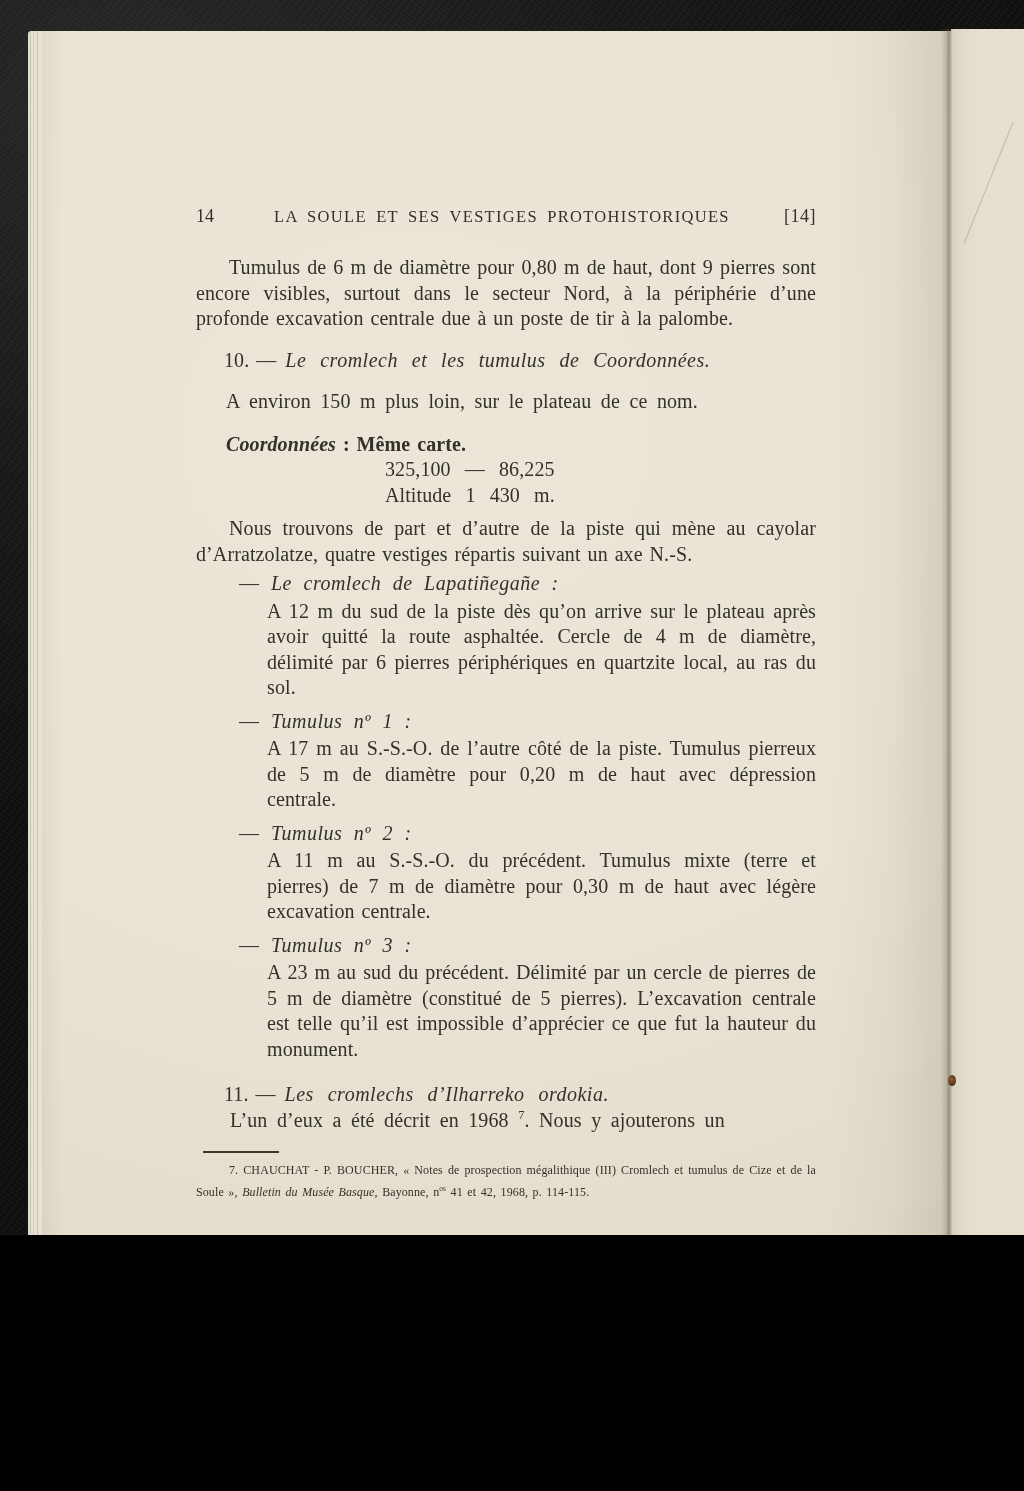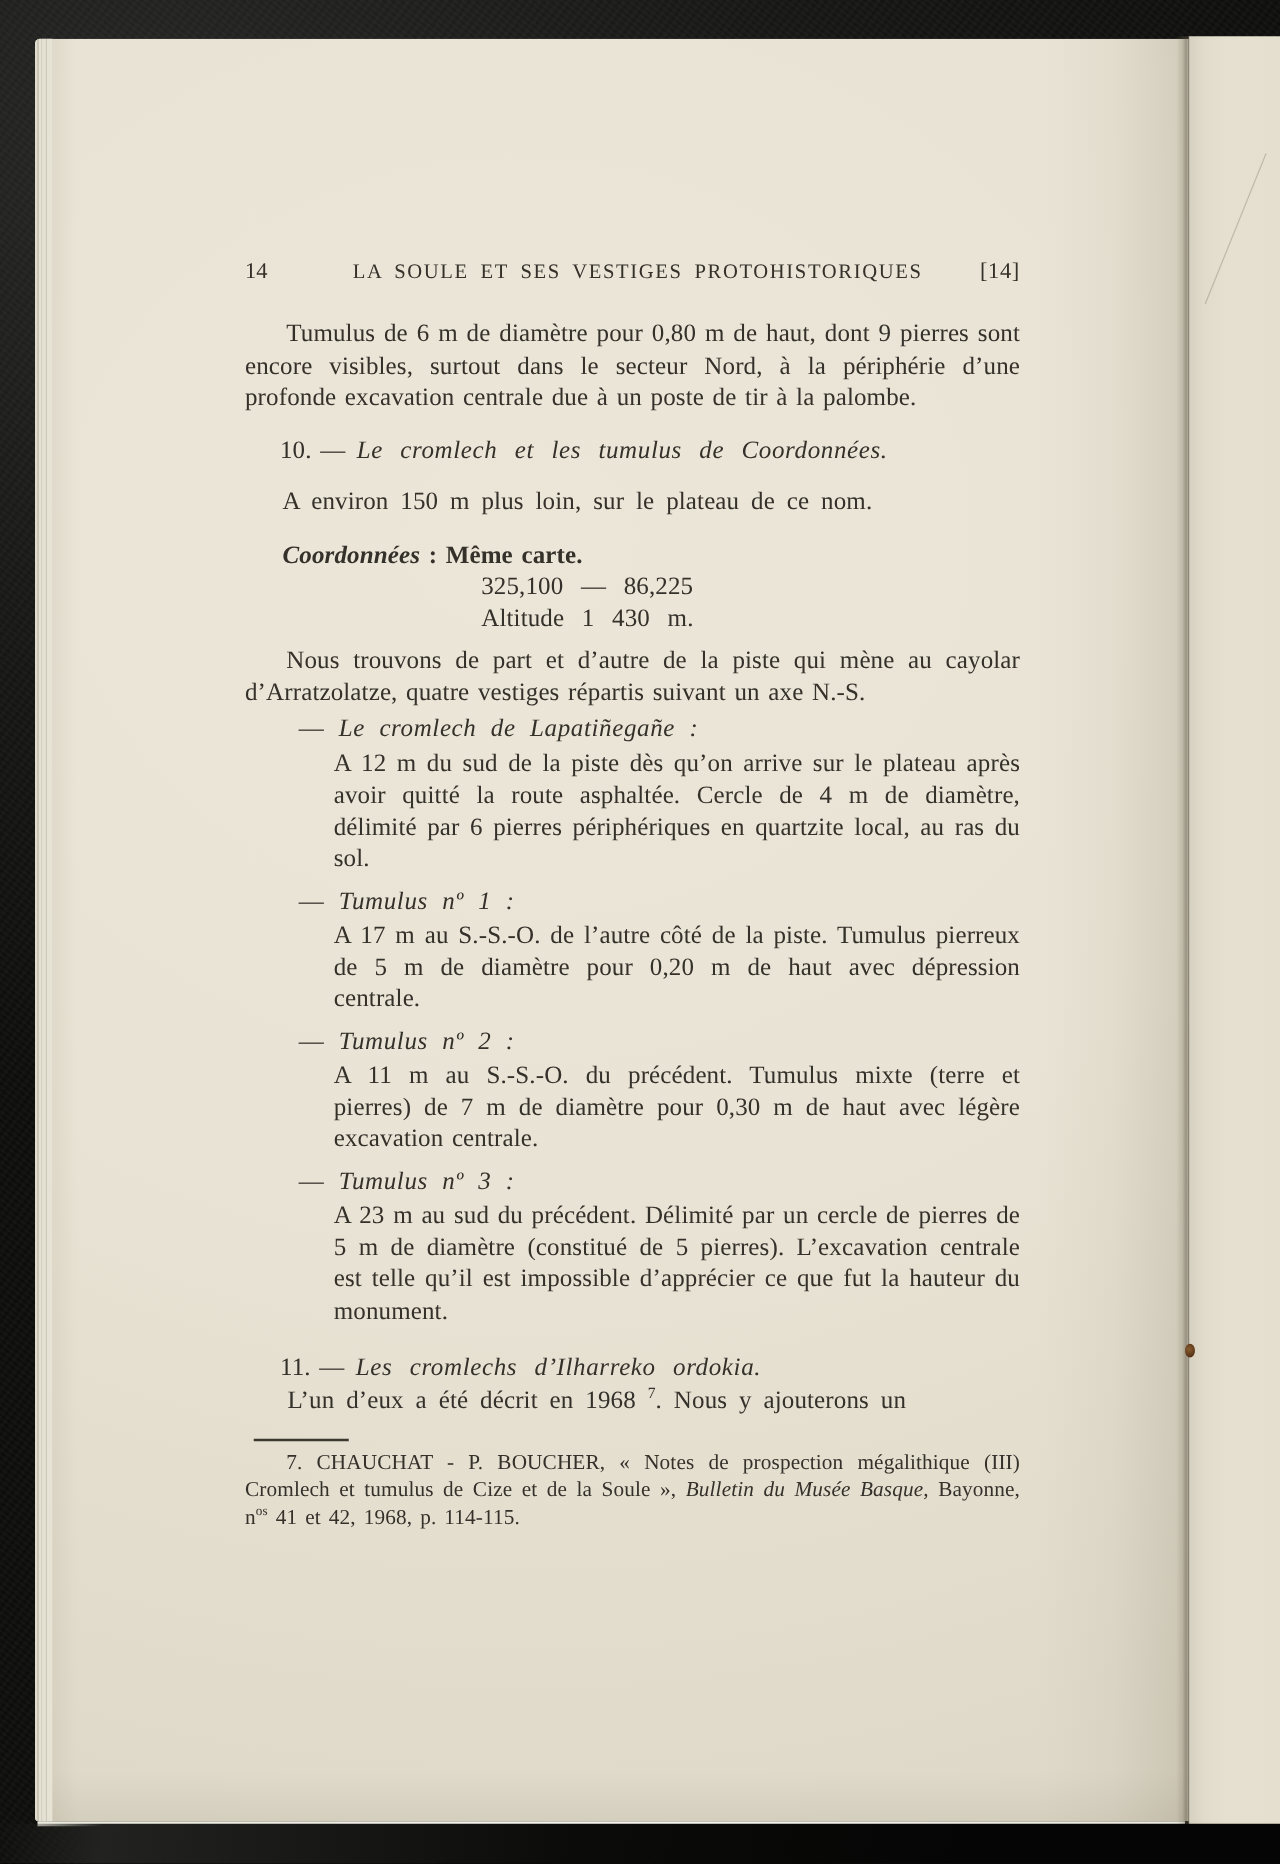--- a/index.html
+++ b/index.html
@@ -5,21 +5,21 @@
   :root{
     --background:#161614;
     --paper:#e8e3d4;
     --paper_edge:#d9d5c7;
     --facing:#e5e0d0;
     --ink:#34302a;
     --rule:#3b382f;
   }
   html,body{margin:0;padding:0;background:#000;}
   .scan{
-    position:relative;width:1024px;height:1491px;overflow:hidden;
+    position:relative;width:1024px;height:1235px;overflow:hidden;
     font-family:"Liberation Serif","DejaVu Serif",serif;
     background:
       repeating-linear-gradient(37deg, rgba(255,255,255,0.018) 0 2px, rgba(0,0,0,0) 2px 4px),
       repeating-linear-gradient(-53deg, rgba(255,255,255,0.015) 0 3px, rgba(0,0,0,0) 3px 6px),
       radial-gradient(ellipse 950px 750px at 12% 8%, #262624 0%, var(--background) 55%, #0d0d0b 100%);
   }
   
   .facing-page{
     position:absolute;left:951px;top:29px;width:73px;height:1433px;
     background:linear-gradient(90deg,#d5d0bf 0%,#e0dbca 16%,var(--facing) 42%,#e4dfcf 100%);
@@ -63,21 +63,21 @@
     background:radial-gradient(circle at 40% 40%, #8a5c2e 0%, #533116 75%);
   }
   
   .content{
     position:absolute;left:196px;top:204px;width:620px;
     color:var(--ink);font-size:20px;line-height:25.5px;
     word-spacing:0.09em;letter-spacing:0.1px;
   }
   .header{display:flex;align-items:baseline;line-height:24px;}
   .folio{width:78px;font-size:18px;}
-  .running{flex:1;text-align:right;font-size:16.5px;letter-spacing:1.3px;word-spacing:4px;}
+  .running{flex:1;text-align:left;font-size:16.5px;letter-spacing:1.3px;word-spacing:4px;}
   .folio-bracket{width:78px;text-align:right;font-size:18px;letter-spacing:0.5px;}
   p{margin:0;}
   em{font-style:italic;}
   sup{font-size:0.62em;vertical-align:super;line-height:0;}
   .just{text-align:justify;}
   .p1{margin-top:26px;text-indent:33px;}
   .h-sec{margin-left:28px;margin-top:16px;}
   .h-sec .sec-num{margin-right:9px;}
   .h-sec em{word-spacing:0.42em;letter-spacing:0.5px;}
   .p-intro{margin-left:30px;margin-top:16px;word-spacing:0.22em;}
@@ -87,21 +87,21 @@
   .p2{margin-top:8px;text-indent:33px;}
   .entry-head{margin-left:43px;margin-top:8px;}
   .entry-head.first{margin-top:4px;}
   .entry-head .dash{display:inline-block;width:32px;}
   .entry-head em{word-spacing:0.3em;letter-spacing:0.5px;}
   .entry-body{margin-left:71px;margin-top:2px;}
   .laissons{margin-left:75px;margin-top:0;}
   .h11{margin-top:20px;}
   .p11{text-indent:34px;word-spacing:0.22em;}
   .fn-rule{margin-top:18px;margin-left:7px;width:76px;height:0;border-top:2px solid var(--rule);}
-  .fn{margin-top:6px;font-size:17px;line-height:22px;text-indent:33px;word-spacing:0.12em;}
+  .fn{margin-top:6px;font-size:12px;line-height:22px;text-indent:33px;word-spacing:0.12em;}
 </style>
 </head>
 <body>
 
 <div class="scan">
 
   <div class="facing-page"></div>
   <div class="scratch"></div>
 
   <div class="page">

